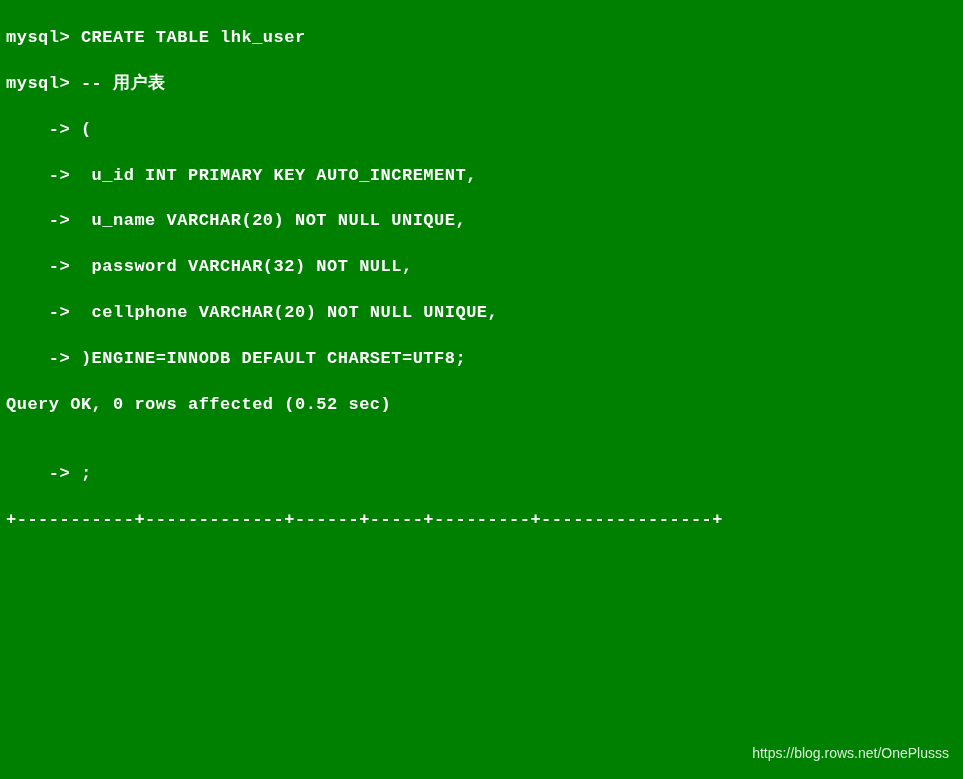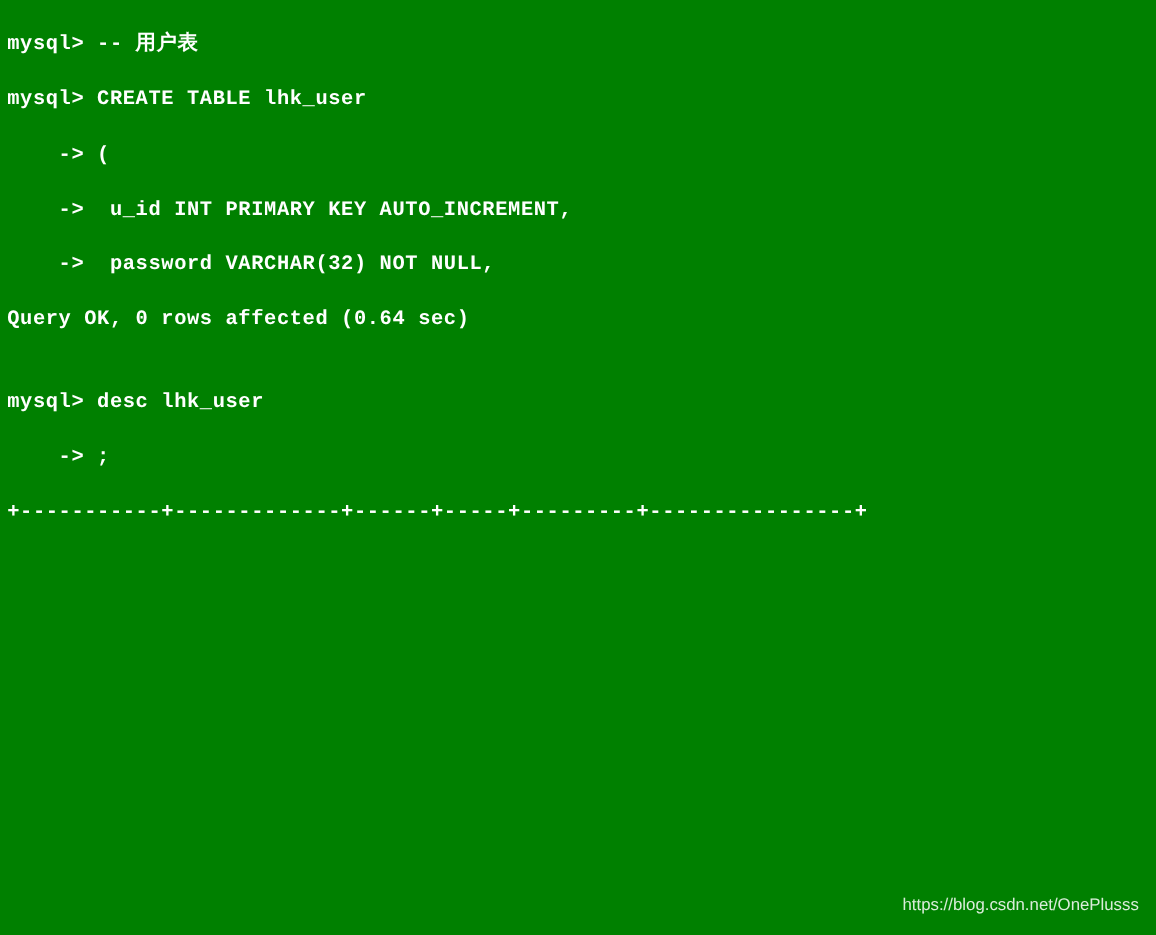--- a/index.html
+++ b/index.html
@@ -32,38 +32,40 @@
       font-family: Arial, sans-serif;
       font-size: 14px;
       font-weight: normal;
       letter-spacing: 0;
     }
   </style>
 </head>
 <body>
 
 <div class="terminal">
+<div>mysql&gt; CREATE TABLE lhk_user</div>
 <div>mysql&gt; -- 用户表</div>
-<div>mysql&gt; CREATE TABLE lhk_user</div>
 <div>    -&gt; (</div>
 <div>    -&gt;  u_id INT PRIMARY KEY AUTO_INCREMENT,</div>
+<div>    -&gt;  u_name VARCHAR(20) NOT NULL UNIQUE,</div>
 <div>    -&gt;  password VARCHAR(32) NOT NULL,</div>
-<div>Query OK, 0 rows affected (0.64 sec)</div>
+<div>    -&gt;  cellphone VARCHAR(20) NOT NULL UNIQUE,</div>
+<div>    -&gt; )ENGINE=INNODB DEFAULT CHARSET=UTF8;</div>
+<div>Query OK, 0 rows affected (0.52 sec)</div>
 <div></div>
-<div>mysql&gt; desc lhk_user</div>
 <div>    -&gt; ;</div>
 <div>+-----------+-------------+------+-----+---------+----------------+</div>
 
 
 
 
 
 
 
 
 
 
 
 <div></div>
 
 </div>
 
-<div class="watermark">https://blog.csdn.net/OnePlusss</div>
+<div class="watermark">https://blog.rows.net/OnePlusss</div>
 
 </body></html>

